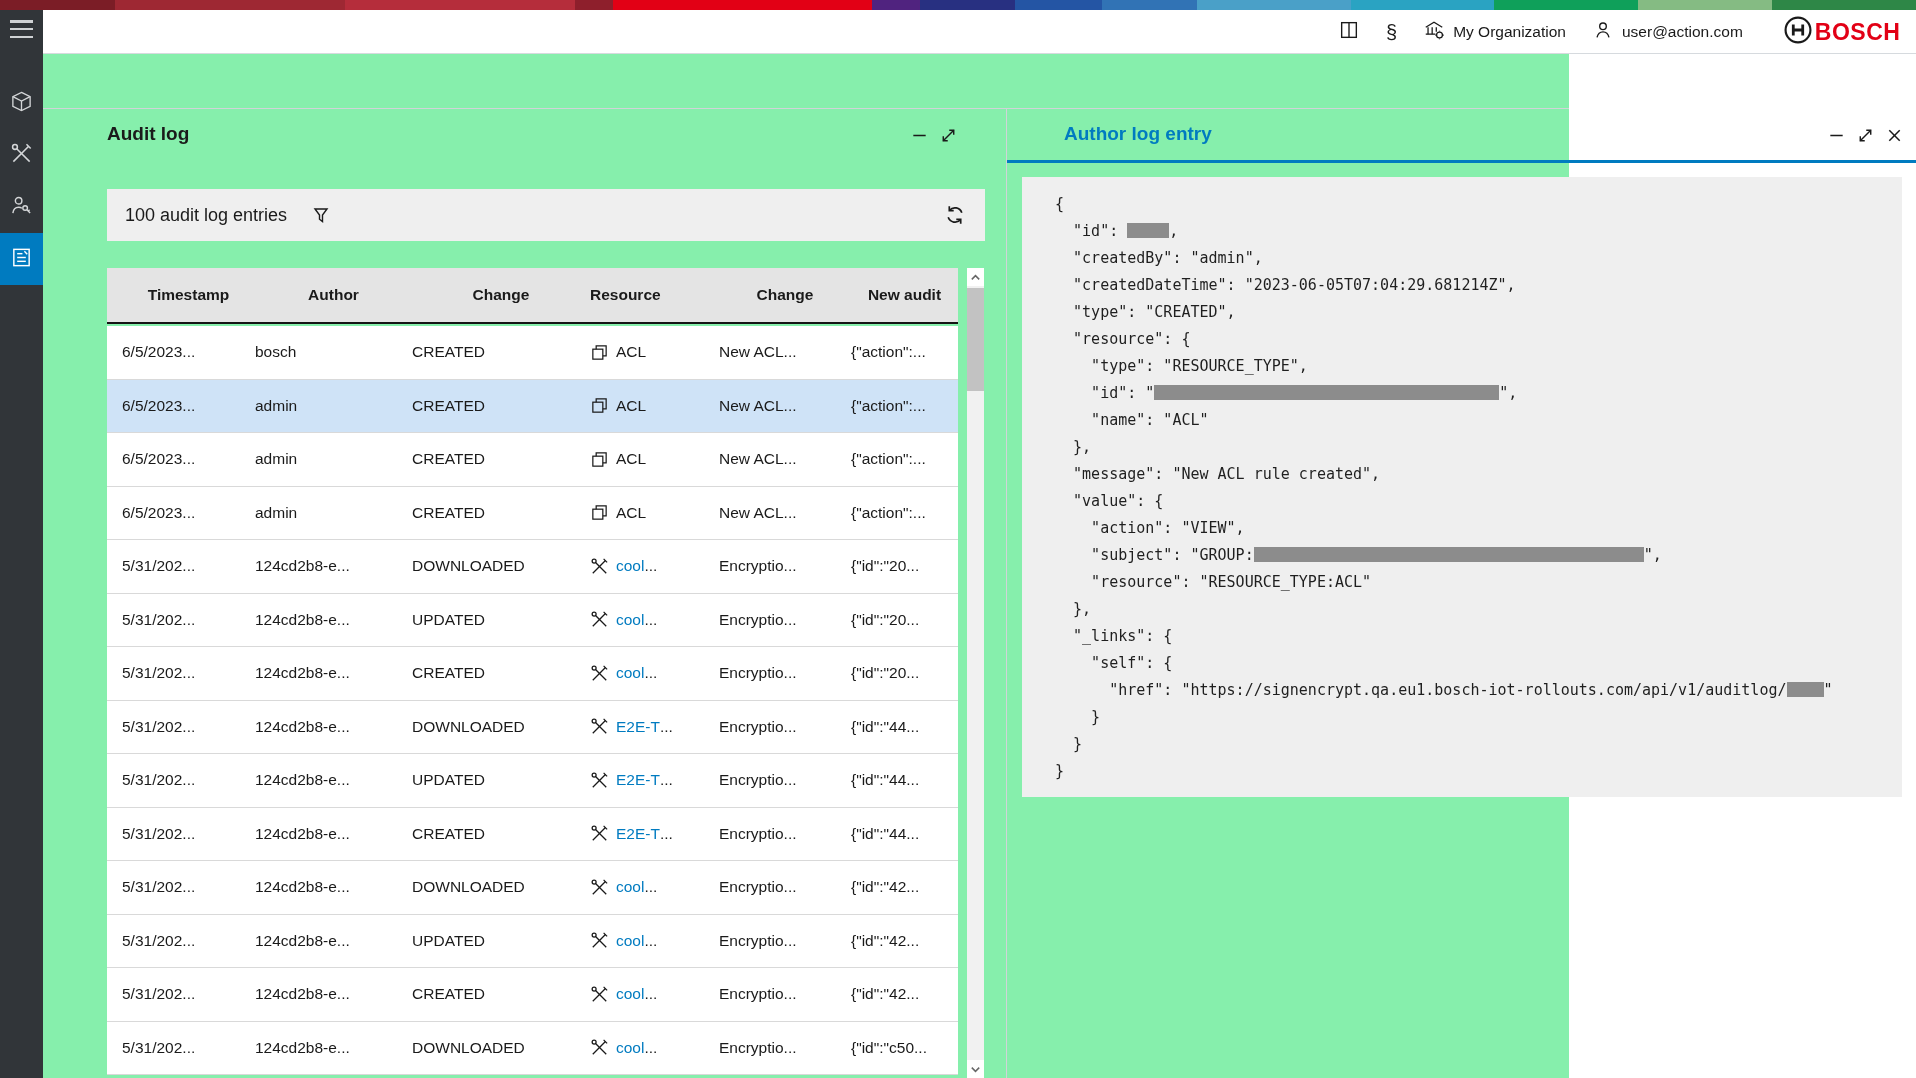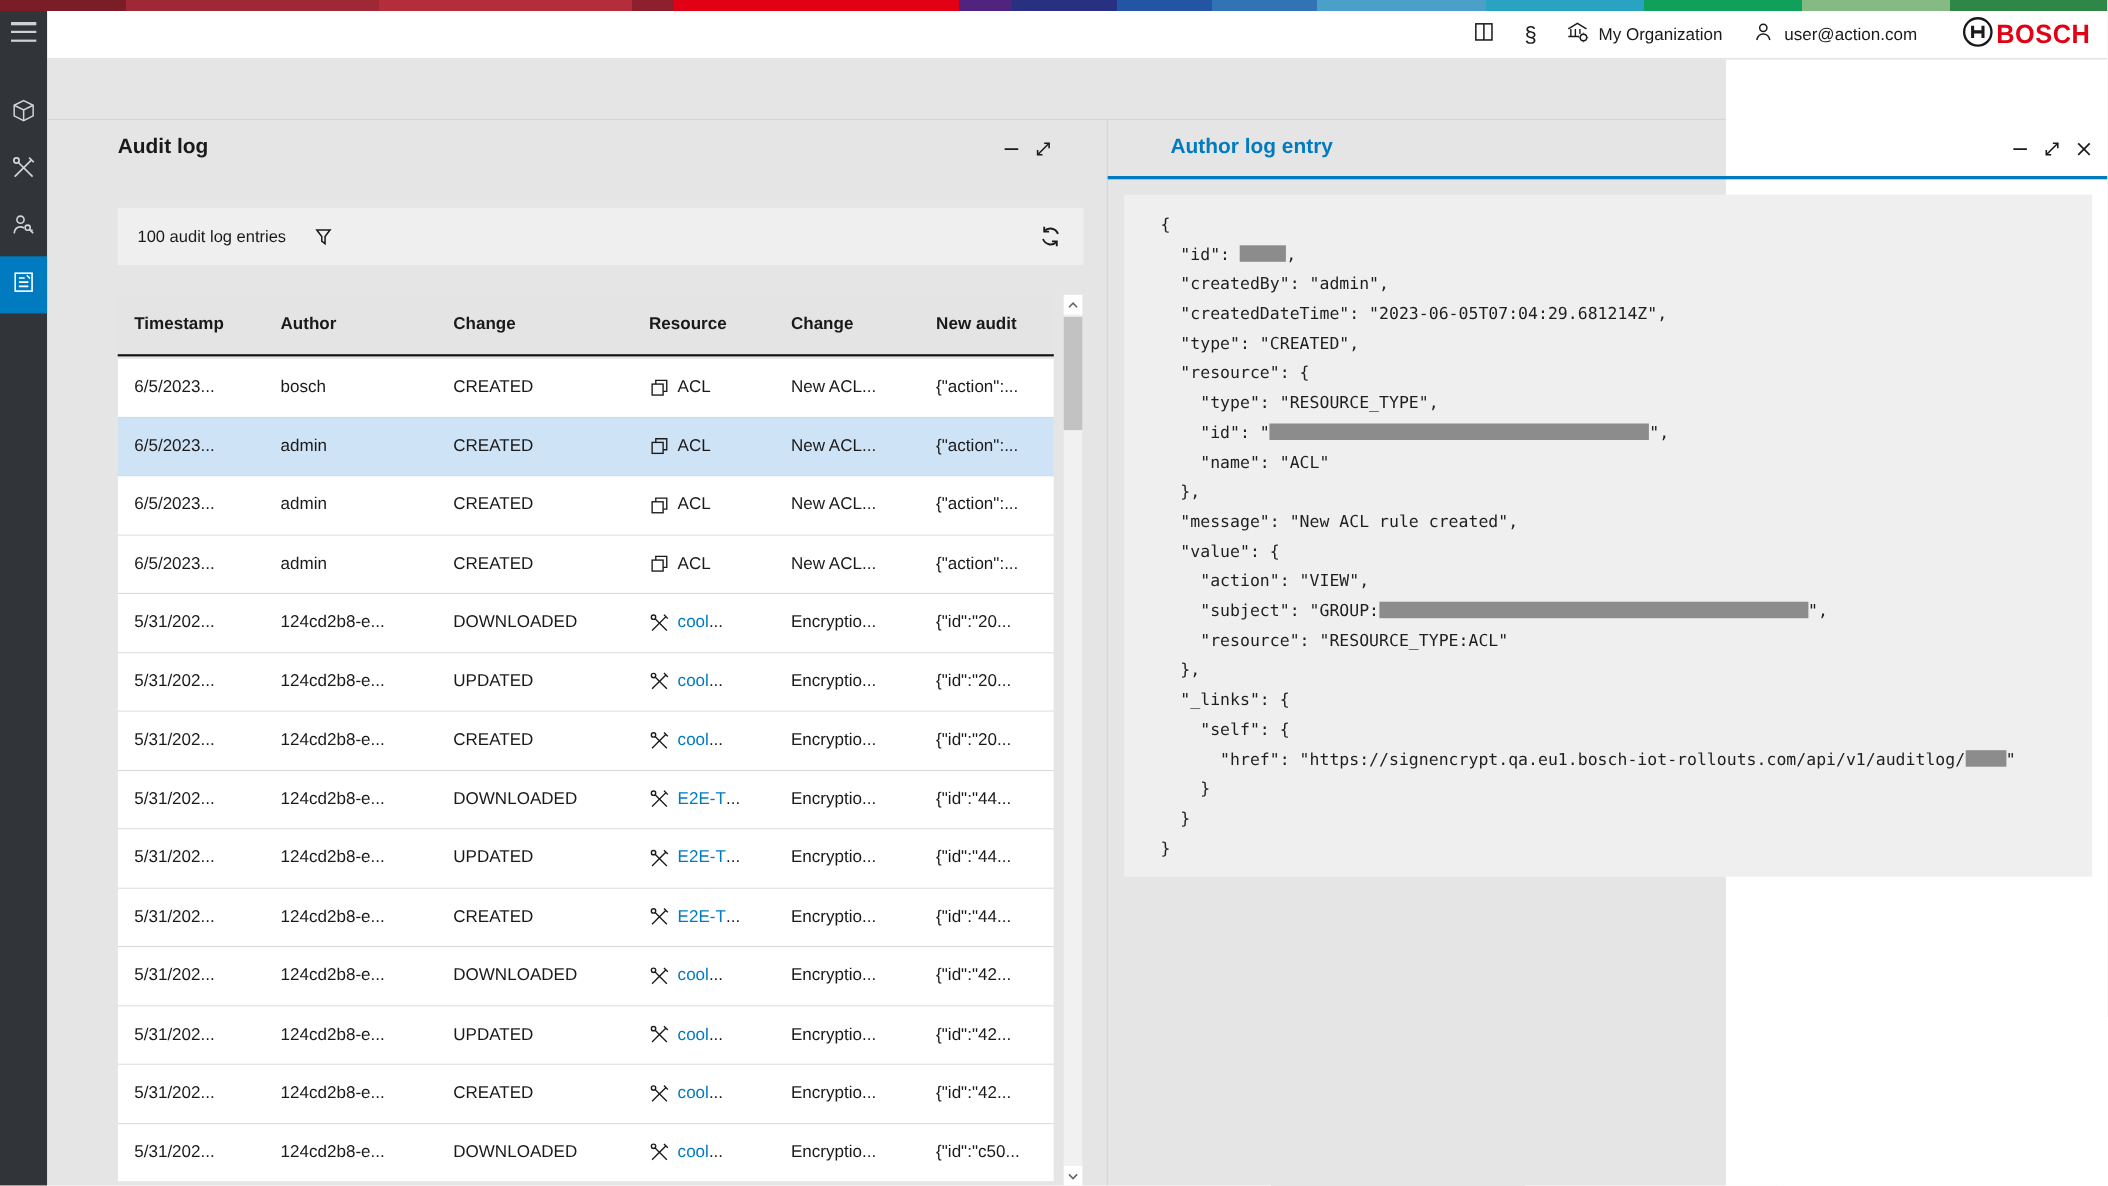--- a/index.html
+++ b/index.html
@@ -37,47 +37,47 @@
   .app-header { position:absolute; left:43px; top:10px; width:1873px; height:44px; background:#fff; border-bottom:1px solid #d6dade; }
   .header-right { position:absolute; right:14px; top:0; height:43px; display:flex; align-items:center; gap:26px; }
   .hbtn { display:flex; align-items:center; gap:8px; font-size:15.5px; color:#1a1a1a; cursor:pointer; }
   .hbtn svg { width:22px; height:22px; }
   .para-glyph { font-size:20px; line-height:1; }
   .brand { display:flex; align-items:center; margin-left:14px; }
   .brand svg { width:30px; height:30px; }
   .brand-word { color:#e20015; font-weight:bold; font-size:24px; letter-spacing:.5px; transform:scaleX(.96); }
 
   
-  .content { position:absolute; left:43px; top:54px; width:1526px; height:1024px; background:#e5e5e5; }
+  .content { position:absolute; left:43px; top:54px; width:1526px; height:1024px; background:#86efac; }
   .hrule { position:absolute; left:0; top:54px; width:100%; height:1px; background:#d0d4d8; }
   .vdivider { position:absolute; left:963px; top:55px; width:1px; height:969px; background:#d0d4d8; }
 
   .pane-left  { position:absolute; left:64px;  top:55px; width:878px; height:969px; }
   .pane-right { position:absolute; left:964px; top:55px; width:909px; height:969px; }
 
   .pane-title { position:absolute; left:0; top:14px; font-size:19px; font-weight:bold; color:#1a1a1a; }
   .pane-right .pane-title { left:57px; color:#007bc0; }
   .win-btns { position:absolute; top:16px; display:flex; gap:9px; }
   .pane-left  .win-btns { right:27px; }
   .pane-right .win-btns { right:12px; }
   .win-btns .wbtn { width:20px; height:20px; cursor:pointer; display:flex; align-items:center; justify-content:center; }
   .win-btns svg { width:19px; height:19px; }
 
   .blue-border { position:absolute; left:0; top:51px; width:100%; height:3px; background:#007bc0; }
 
   
   .toolbar { position:absolute; left:0; top:80px; width:878px; height:52px; background:#efefef; display:flex; align-items:center; padding:0 18px; }
-  .toolbar-label { font-size:15px; color:#1a1a1a; }
+  .toolbar-label { font-size:18px; color:#1a1a1a; }
   .funnel { margin-left:24px; cursor:pointer; display:flex; }
   .funnel svg { width:20px; height:20px; }
   .refresh { margin-left:auto; cursor:pointer; display:flex; }
   .refresh svg { width:24px; height:24px; }
 
   
-  .thead { position:absolute; left:0; top:159px; width:851px; height:56px; background:#e4e4e4; border-bottom:2px solid #141414; display:flex; align-items:center; padding-left:15px; }
+  .thead { position:absolute; left:0; top:159px; width:851px; height:56px; background:#e4e4e4; border-bottom:2px solid #141414; display:flex; align-items:center; padding-left:15px;text-align:center; }
   .hcell { font-weight:bold; font-size:15.5px; color:#1a1a1a; }
   .tbody { position:absolute; left:0; top:217px; width:851px; height:752px; overflow:hidden; }
   .trow { display:flex; align-items:center; height:53.5px; border-bottom:1px solid #d9d9d9; padding-left:15px; background:#fff; cursor:pointer; }
   .trow.selected { background:#cfe3f7; }
   .cell { font-size:15.5px; color:#1a1a1a; white-space:nowrap; overflow:hidden; }
   .c1 { width:133px; } .c2 { width:157px; } .c3 { width:178px; }
   .c4 { width:129px; display:flex; align-items:center; } .c5 { width:132px; } .c6 { flex:1; }
   .res-icon { display:inline-flex; margin-right:7px; }
   .res-icon svg { width:19px; height:19px; }
   .res-label.link { color:#007bc0; cursor:pointer; }

